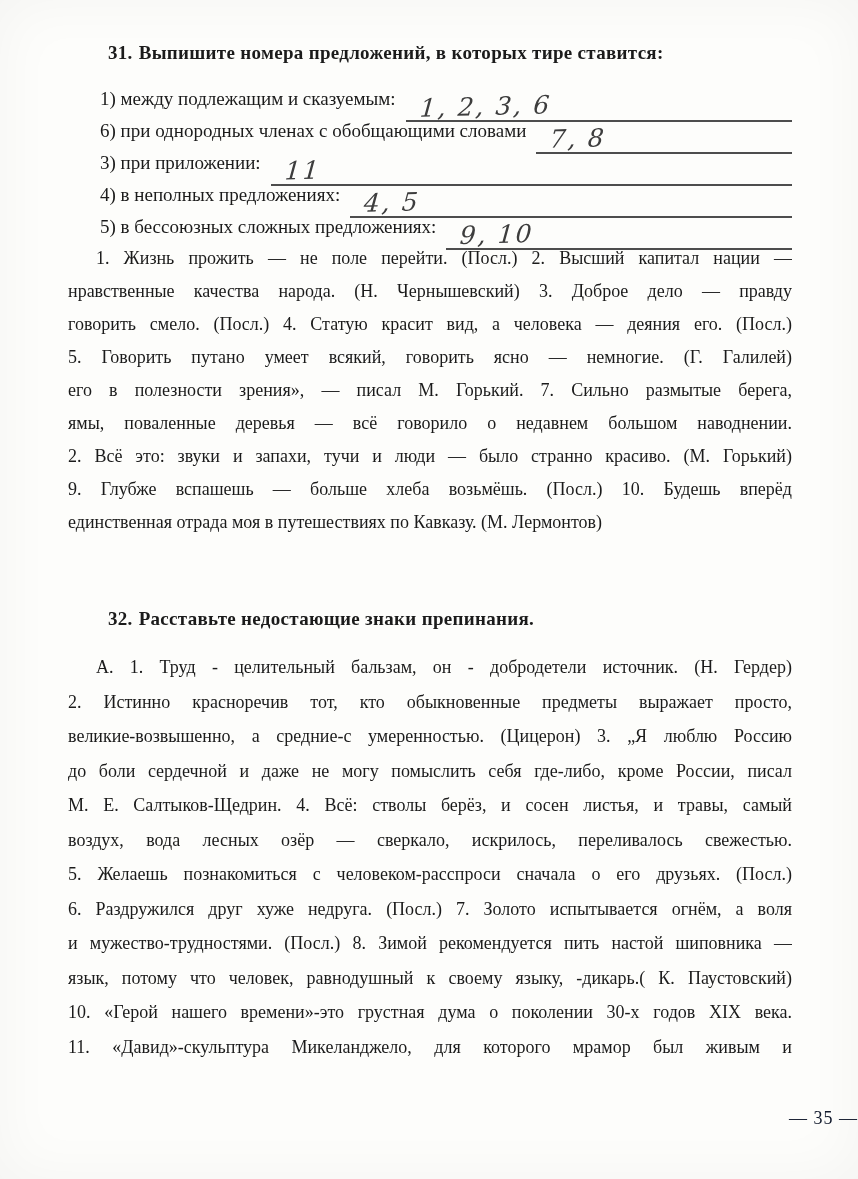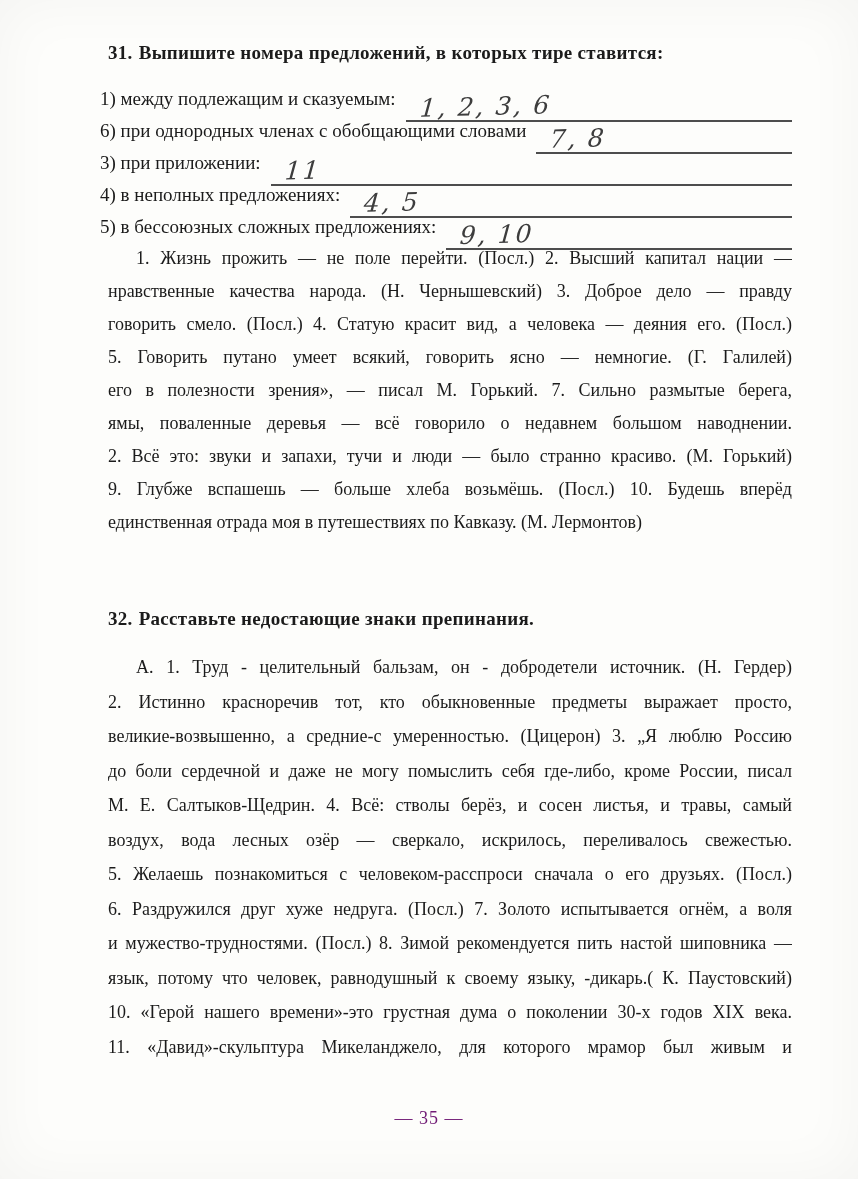--- a/index.html
+++ b/index.html
@@ -65,33 +65,32 @@
   }
   #ex31-text { top:242px; }
   #ex32-text { top:650px; }
   .tline {
     height:33px;
     line-height:33px;
     text-align:justify;
     text-align-last:justify;
     white-space:normal;
     overflow:hidden;
-    margin-left:40px;
   }
   #ex32-text .tline { height:34.5px; line-height:34.5px; }
   .tline.indent { padding-left:28px; }
   .tline.lastline { text-align-last:left; }
 
   .footer {
     position:absolute;
     top:1108px; left:0; right:0;
-    text-align:center;
+    text-align:right;
     font-size:18px;
     letter-spacing:1px;
-    color:#701a75;
+    color:#0f172a;
   }
 </style>
 </head>
 <body>
 
 <div class="page">
 
   <div class="heading" id="ex31-heading">
     <span class="num">31.</span><span>Выпишите номера предложений, в которых тире ставится:</span>
   </div>

